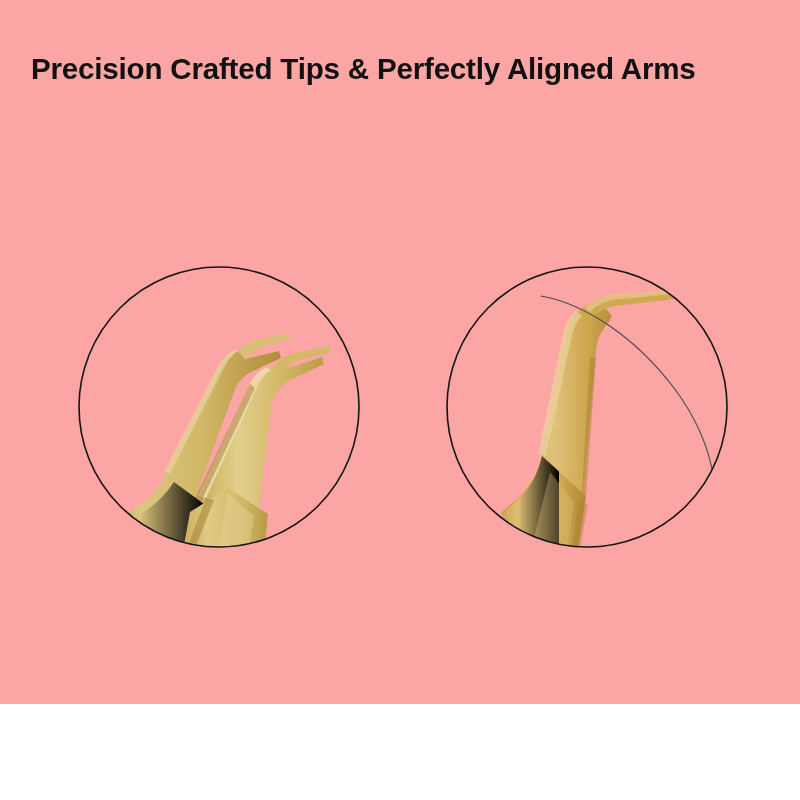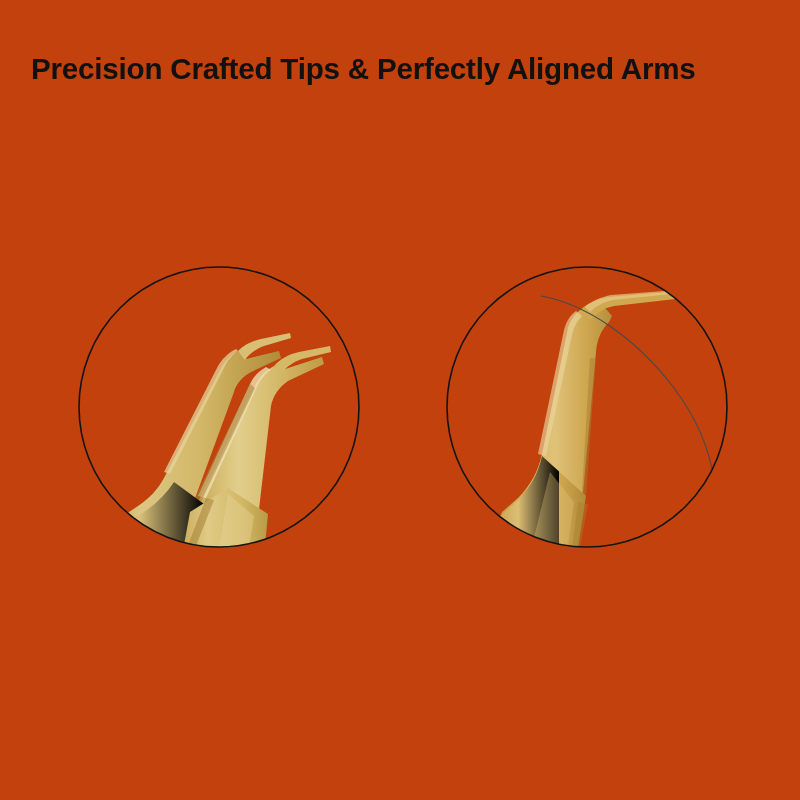--- a/index.html
+++ b/index.html
@@ -8,22 +8,22 @@
     padding: 0;
     background: #ffffff;
   }
   body {
     font-family: "Liberation Sans", sans-serif;
     -webkit-font-smoothing: antialiased;
   }
   #stage {
     position: relative;
     width: 800px;
-    height: 800px;
-    background: #c2410c;
+    height: 704px;
+    background: #fca5a5;
     overflow: hidden;
   }
   #page-title {
     position: absolute;
     left: 31px;
     top: 52px;
     width: 740px;
     font-family: "Liberation Sans", sans-serif;
     font-weight: bold;
     font-size: 30px;

